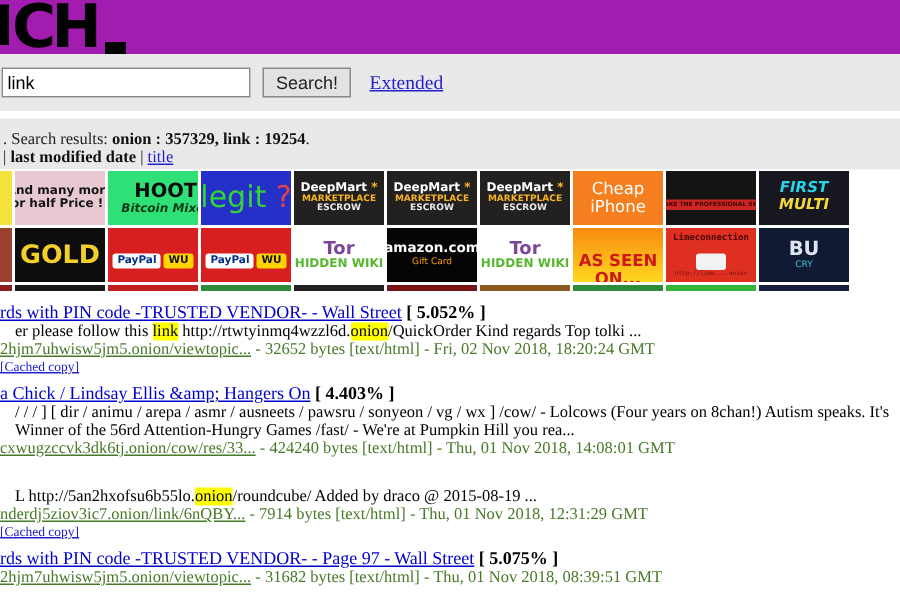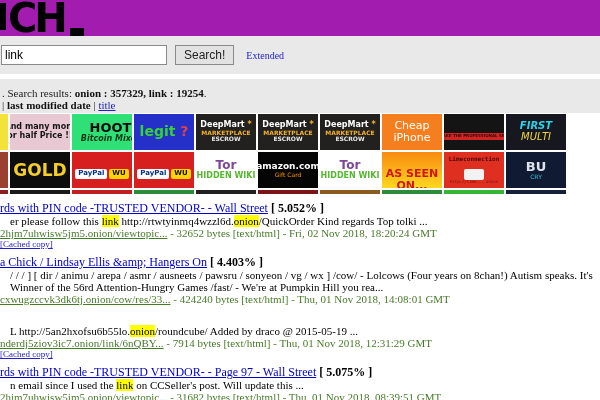--- a/index.html
+++ b/index.html
@@ -21,21 +21,21 @@
   
   .search-bar{height:38px;background:#e9e9e9;display:flex;align-items:center;}
   .search-input{
     width:158px;height:16px;border:1px solid #8a8a8a;background:#fff;
     font-family:"Liberation Sans",sans-serif;font-size:12px;padding:1px 3px;margin-left:1px;
   }
   .search-btn{
     margin-left:8px;font-family:"Liberation Sans",sans-serif;font-size:12px;
     padding:2px 8px;background:#e2e2e2;border:1px solid #8a8a8a;color:#222;
   }
-  .extended-link{margin-left:12px;color:#2222cc;font-size:10px;cursor:pointer;}
+  .extended-link{margin-left:12px;color:#2222cc;text-decoration:underline;font-size:13px;cursor:pointer;}
 
   .bar-gap{height:5px;background:#ffffff;}
 
   
   .stats-bar{height:26px;background:#e9e9e9;font-size:11px;color:#222;padding-top:8px;}
   .stats-line{display:flex;justify-content:space-between;line-height:12px;padding:0 28px 0 2px;}
   .stats-line b{color:#111;}
   .sort-line{line-height:13px;padding-left:2px;}
   .sort-line .sel{font-weight:bold;color:#111;}
   .sort-line a{color:#2222cc;text-decoration:underline;cursor:pointer;}
@@ -98,21 +98,21 @@
         <div class="ad" style="background: rgb(242, 226, 58);"></div>
         <div class="ad" style="background: rgb(232, 201, 211);">
           <div class="ad-line" style="color: rgb(21, 21, 21); font-size: 8px; font-weight: bold;">And many more</div>
           <div class="ad-line" style="color: rgb(21, 21, 21); font-size: 8px; font-weight: bold;">for half Price !!!</div>
         </div>
         <div class="ad" style="background: rgb(47, 224, 119); padding-left: 17px;">
           <div class="ad-line" style="color: rgb(10, 10, 10); font-size: 13px; font-weight: bold;">HOOT</div>
           <div class="ad-line" style="color: rgb(8, 56, 24); font-size: 8px; font-weight: bold; font-style: italic;">Bitcoin Mixer</div>
         </div>
         <div class="ad" style="background: rgb(36, 48, 200);">
-          <div class="ad-line" style="font-size: 14px; font-weight: bold; text-align: right;"><span style="color: rgb(53, 212, 53);">legit</span><span style="color: rgb(224, 68, 68);"> ?</span></div>
+          <div class="ad-line" style="font-size: 20px; font-weight: normal; text-align: right;"><span style="color: rgb(53, 212, 53);">legit</span><span style="color: rgb(224, 68, 68);"> ?</span></div>
         </div>
         <div class="ad" style="background: rgb(35, 33, 31);">
           <div class="ad-line" style="font-size: 8px; font-weight: bold;"><span style="color: rgb(255, 255, 255);">DeepMart</span><span style="color: rgb(245, 179, 37);"> *</span></div>
           <div class="ad-line" style="color: rgb(245, 179, 37); font-size: 6px; font-weight: bold;">MARKETPLACE</div>
           <div class="ad-line" style="color: rgb(232, 232, 232); font-size: 6px; font-weight: bold;">ESCROW</div>
         </div>
         <div class="ad" style="background: rgb(35, 33, 31);">
           <div class="ad-line" style="font-size: 8px; font-weight: bold;"><span style="color: rgb(255, 255, 255);">DeepMart</span><span style="color: rgb(245, 179, 37);"> *</span></div>
           <div class="ad-line" style="color: rgb(245, 179, 37); font-size: 6px; font-weight: bold;">MARKETPLACE</div>
           <div class="ad-line" style="color: rgb(232, 232, 232); font-size: 6px; font-weight: bold;">ESCROW</div>
@@ -124,21 +124,21 @@
         </div>
         <div class="ad" style="background: rgb(245, 127, 31);">
           <div class="ad-line" style="color: rgb(255, 255, 255); font-size: 11px;">Cheap</div>
           <div class="ad-line" style="color: rgb(255, 255, 255); font-size: 11px;">iPhone</div>
         </div>
         <div class="ad" style="background: rgb(20, 20, 20);">
           <div class="ad-line"><span class="chip" style="color: rgb(58, 5, 5); background: rgb(208, 37, 37); font-size: 4px;">WE MAKE THE PROFESSIONAL SERVICE</span></div>
         </div>
         <div class="ad" style="background: rgb(23, 23, 31);">
           <div class="ad-line" style="color: rgb(43, 211, 232); font-size: 10px; font-weight: bold; font-style: italic;">FIRST</div>
-          <div class="ad-line" style="color: rgb(242, 216, 56); font-size: 10px; font-weight: normal; font-style: italic;">MULTI</div>
+          <div class="ad-line" style="color: rgb(242, 216, 56); font-size: 10px; font-weight: bold; font-style: italic;">MULTI</div>
         </div>
         <div class="ad" style="background: rgb(156, 64, 48);"></div>
         <div class="ad" style="background: rgb(13, 13, 13);">
           <div class="ad-line" style="color: rgb(242, 207, 42); font-size: 17px; font-weight: bold;">GOLD</div>
         </div>
         <div class="ad" style="background: rgb(216, 31, 31);">
           <div class="ad-line"><span class="chip" style="color: rgb(0, 48, 135); background: rgb(255, 255, 255); font-size: 7px;">PayPal</span><span class="chip" style="color: rgb(17, 17, 17); background: rgb(255, 212, 0); font-size: 7px;">WU</span></div>
         </div>
         <div class="ad" style="background: rgb(216, 31, 31);">
           <div class="ad-line"><span class="chip" style="color: rgb(0, 48, 135); background: rgb(255, 255, 255); font-size: 7px;">PayPal</span><span class="chip" style="color: rgb(17, 17, 17); background: rgb(255, 212, 0); font-size: 7px;">WU</span></div>
@@ -190,24 +190,23 @@
         <div class="r-urlline"><a>2hjm7uhwisw5jm5.onion/viewtopic...</a><span> - 32652 bytes [text/html] - Fri, 02 Nov 2018, 18:20:24 GMT</span></div>
         <div class="r-cached"><a>[Cached copy]</a></div>
       </div>
       <div class="result">
         <div class="r-title"><a>a Chick / Lindsay Ellis &amp;amp; Hangers On</a><span class="r-score"> [ 4.403% ]</span></div>
         <div class="r-snippet"><span>/ / / ] [ dir / animu / arepa / asmr / ausneets / pawsru / sonyeon / vg / wx ] /cow/ - Lolcows (Four years on 8chan!) Autism speaks. It's Winner of the 56rd Attention-Hungry Games /fast/ - We're at Pumpkin Hill you rea...</span></div>
         <div class="r-urlline"><a>cxwugzccvk3dk6tj.onion/cow/res/33...</a><span> - 424240 bytes [text/html] - Thu, 01 Nov 2018, 14:08:01 GMT</span></div>
       </div>
       <div class="result">
         <div class="r-title"></div>
-        <div class="r-snippet"><span>L http://5an2hxofsu6b55lo.</span><span class="hl">onion</span><span>/roundcube/ Added by draco @ 2015-05-19 ...</span></div>
+        <div class="r-snippet"><span>L http://5an2hxofsu6b55lo.</span><span class="hl">onion</span><span>/roundcube/ Added by draco @ 2015-08-19 ...</span></div>
         <div class="r-urlline"><a>nderdj5ziov3ic7.onion/link/6nQBY...</a><span> - 7914 bytes [text/html] - Thu, 01 Nov 2018, 12:31:29 GMT</span></div>
         <div class="r-cached"><a>[Cached copy]</a></div>
       </div>
       <div class="result">
         <div class="r-title"><a>rds with PIN code -TRUSTED VENDOR- - Page 97 - Wall Street</a><span class="r-score"> [ 5.075% ]</span></div>
-        <div class="r-snippet"><span>n email since I used the </span><span class="hl">link</span><span> on CCSeller's post. Will update this ...</span></div>
         <div class="r-urlline"><a>2hjm7uhwisw5jm5.onion/viewtopic...</a><span> - 31682 bytes [text/html] - Thu, 01 Nov 2018, 08:39:51 GMT</span></div>
       </div>
     </div>
 
 </div>
 
 </body></html>

